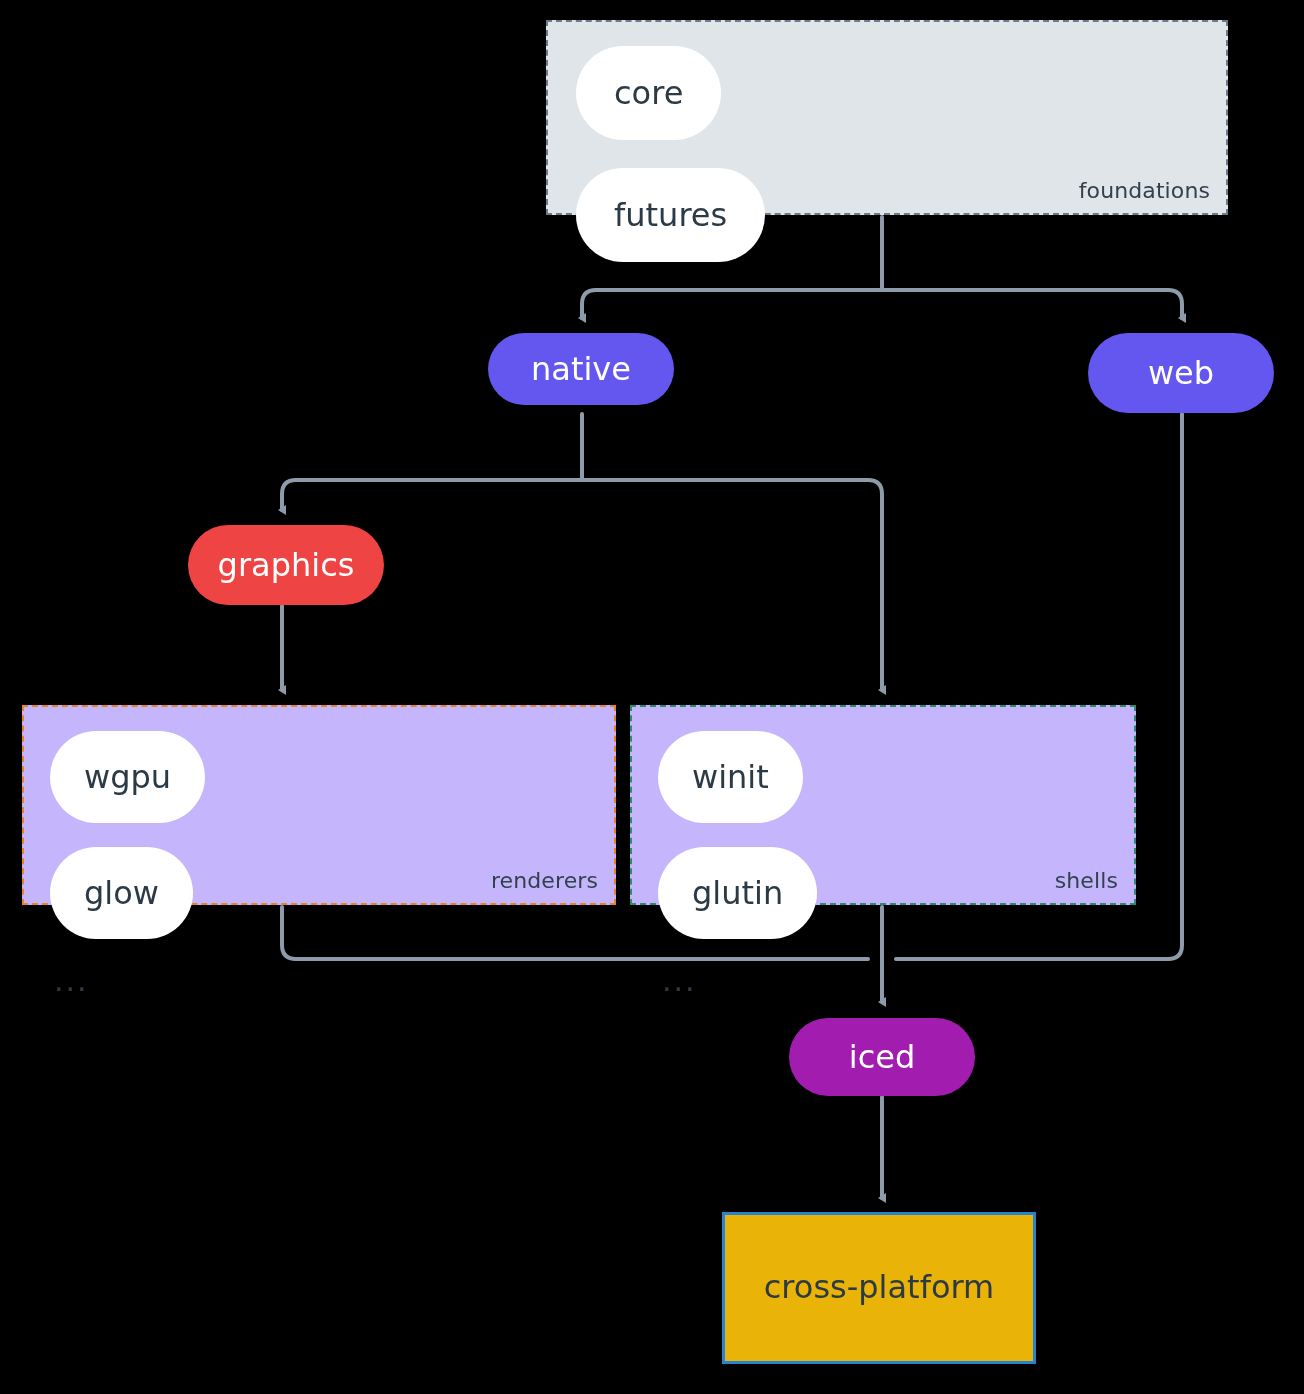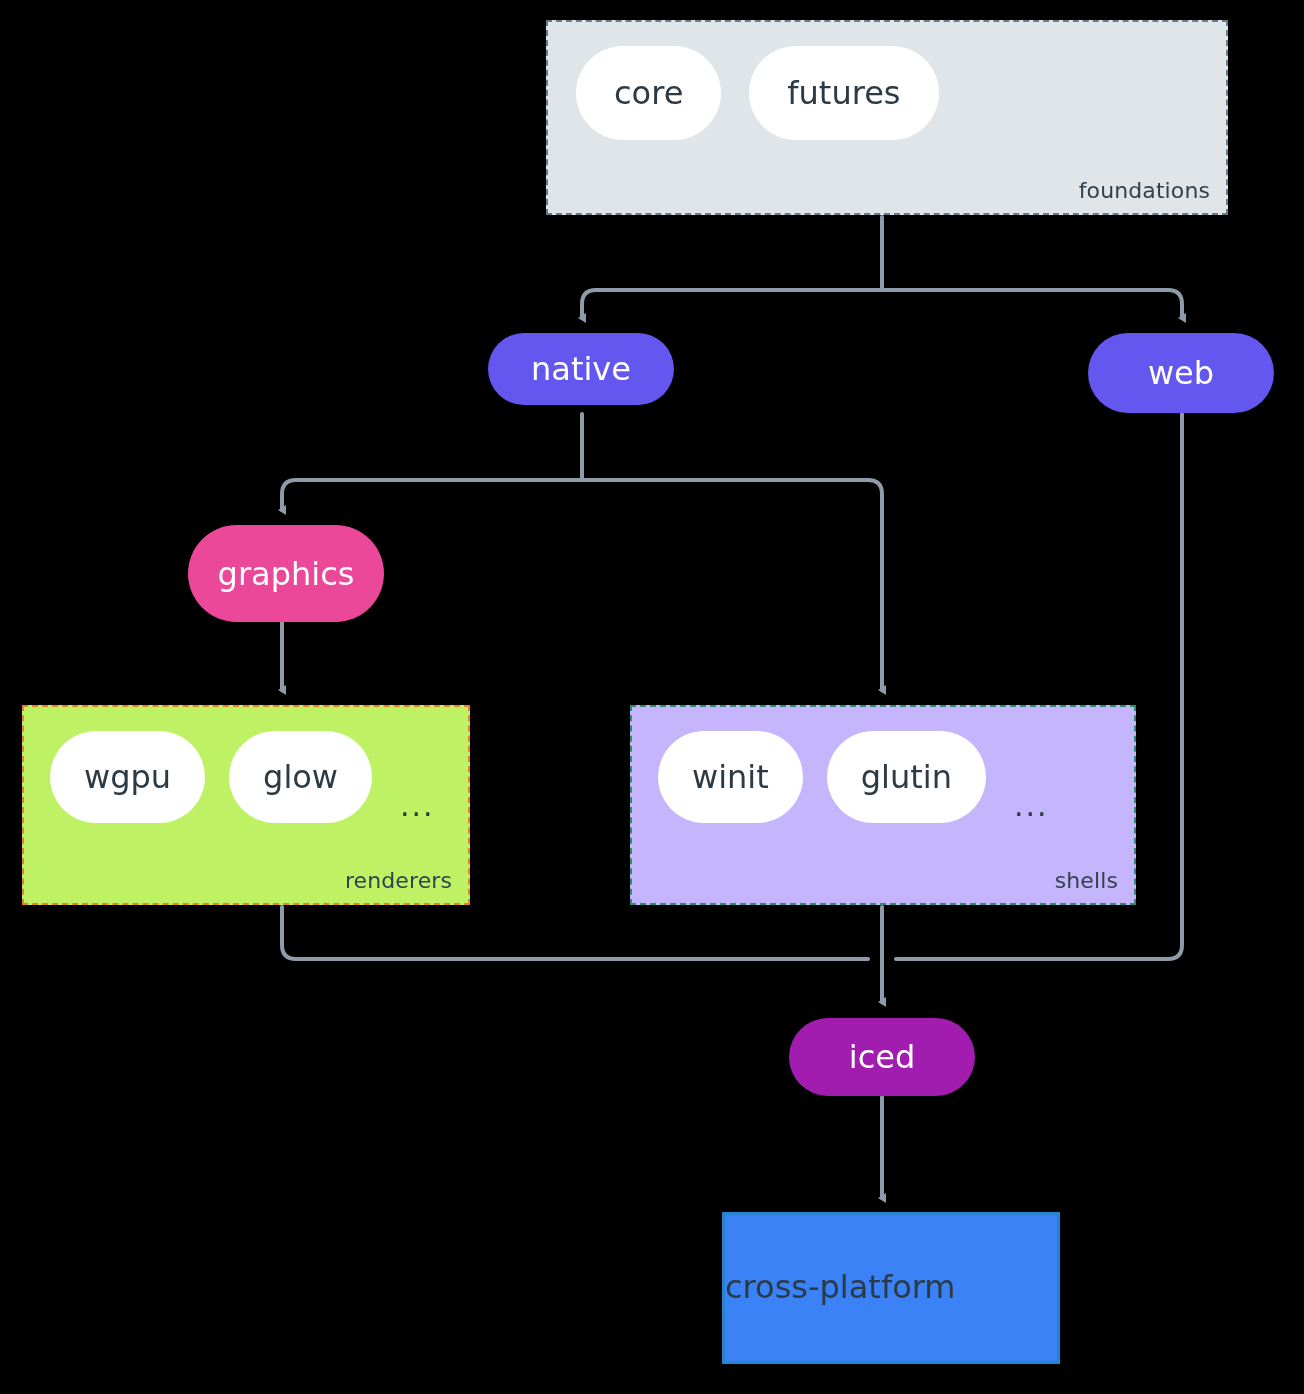--- a/index.html
+++ b/index.html
@@ -37,22 +37,22 @@
     font-size: 22px;
     color: #33414d;
     letter-spacing: 0.1px;
     white-space: nowrap;
   }
   .chips {
     position: absolute;
     left: 26px;
     top: 24px;
     display: flex;
-    flex-direction: row;
-    align-items: flex-end;
+    flex-direction: column;
+    align-items: flex-start;
     gap: 24px;
   }
   .chip {
     background: #ffffff;
     border-radius: 100px;
     height: 92px;
     display: flex;
     align-items: center;
     justify-content: center;
     padding: 0 34px;
@@ -78,23 +78,23 @@
     background: #e0e5e9;
     border: 2px dashed #6b7b8c;
   }
   #group-foundations .chips { left: 28px; top: 24px; gap: 28px; }
   #group-foundations .chip { height: 94px; padding: 0 38px; }
 
   
   #group-renderers {
     left: 22px;
     top: 705px;
-    width: 448px;
+    width: 594px;
     height: 200px;
-    background: #bef264;
+    background: #c4b5fd;
     border: 2px dashed #e98227;
   }
   #group-renderers .group-label { color: #33414d; }
 
   
   #group-shells {
     left: 630px;
     top: 705px;
     width: 506px;
     height: 200px;
@@ -125,44 +125,44 @@
     left: 1088px;
     top: 333px;
     width: 186px;
     height: 80px;
     background: #6457f0;
   }
   #node-graphics {
     left: 188px;
     top: 525px;
     width: 196px;
-    height: 97px;
-    background: #ec4899;
+    height: 80px;
+    background: #ef4444;
   }
   #node-iced {
     left: 789px;
     top: 1018px;
     width: 186px;
     height: 78px;
     background: #a21caf;
   }
 
   
   #node-application {
     position: absolute;
     left: 722px;
     top: 1212px;
-    width: 338px;
+    width: 314px;
     height: 152px;
-    background: #3b82f6;
+    background: #eab308;
     border: 3px solid #2583d0;
     box-sizing: border-box;
     display: flex;
     flex-direction: column;
-    align-items: flex-start;
+    align-items: center;
     justify-content: center;
     color: #2c3a45;
     font-size: 32px;
     line-height: 1.3;
   }
   #node-application span { display: block; }
 </style>
 </head>
 <body>
 

